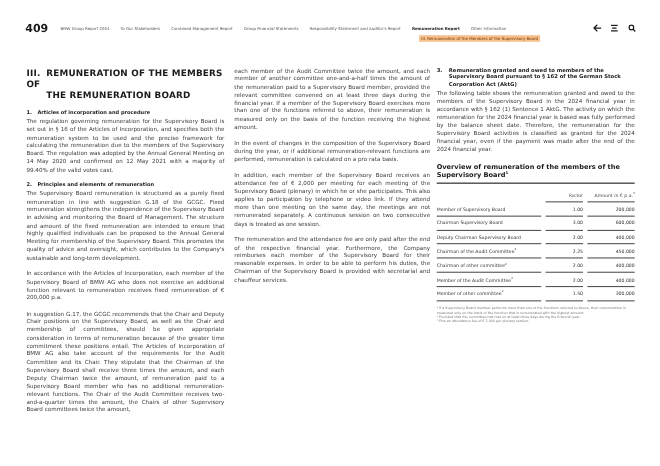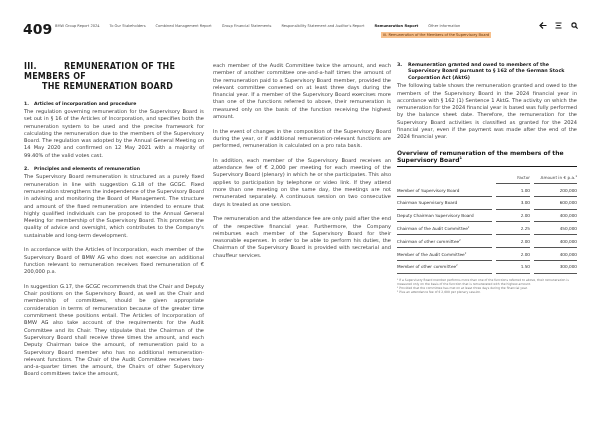--- a/index.html
+++ b/index.html
@@ -1,35 +1,35 @@
 <!DOCTYPE html>
 <html><head>
 <meta charset="utf-8">
 <style>
   * { box-sizing: border-box; margin: 0; padding: 0; }
   html, body { width: 600px; height: 424px; background: #ffffff; overflow: hidden; }
   body { font-family: "DejaVu Sans", "Liberation Sans", sans-serif; color: #2a2a2a; position: relative; }
 
   .topbar { position: absolute; left: 0; top: 0; width: 600px; height: 40px; }
-  .page-num { position: absolute; left: 23px; top: 21px; font-size: 14px; font-weight: bold; color: #1a1a1a; font-family: "DejaVu Sans", sans-serif; }
+  .page-num { position: absolute; left: 23px; top: 21px; font-size: 10px; font-weight: bold; color: #1a1a1a; font-family: "DejaVu Sans", sans-serif; }
   .nav { position: absolute; top: 24px; left: 55px; display: flex; font-size: 3.6px; color: #555; white-space: nowrap; }
   .nav span { margin-right: 10px; }
   .nav .active { font-weight: bold; color: #1a1a1a; }
   .crumb { position: absolute; left: 381px; top: 32px; background: #f7c08c; color: #6b3a10; font-size: 3.6px; padding: 1px 2px; white-space: nowrap; }
   .icons { position: absolute; top: 21px; left: 538px; display: flex; gap: 7px; align-items: center; }
   .icons .ic { width: 9px; height: 9px; display: flex; align-items: center; justify-content: center; }
 
   .col { position: absolute; top: 62px; font-size: 5.1px; line-height: 7.3px; color: #3a3a3a; text-align: justify; }
   .col p { margin-bottom: 7.3px; }
   .col1 { left: 24px; width: 180px; }
   .col2 { left: 213px; width: 178px; }
   .col3 { left: 397px; width: 180px; }
 
   .h-main { font-size: 8px; font-weight: bold; color: #1a1a1a; line-height: 10px; margin-bottom: 9px; text-align: left; letter-spacing: 0.2px; }
-  .h-main .num { display: inline-block; width: 40px; }
+  .h-main .num { display: inline-block; width: 18px; }
   .h-main .cont { padding-left: 18px; display: block; }
   .h-sub { font-size: 4.6px; font-weight: bold; color: #1a1a1a; line-height: 6px; margin-bottom: 1px; text-align: left; }
   .h-sub .n { display: inline-block; width: 10px; }
   .h3 { font-size: 4.8px; font-weight: bold; color: #1a1a1a; line-height: 6.4px; margin-bottom: 1px; text-align: left; display: flex; }
   .h3 .n { width: 11px; flex: none; }
 
   .tbl-title { font-size: 6px; font-weight: bold; color: #1a1a1a; line-height: 7.6px; margin-top: 8px; padding-bottom: 2px; border-bottom: 1.5px solid #1a1a1a; text-align: left; }
   table { width: 180px; border-collapse: separate; border-spacing: 0; font-size: 4.2px; margin-top: 3px; }
   th { font-weight: normal; color: #444; text-align: right; padding: 4px 0 2px; border-bottom: 0.6px solid #555; }
   th.first { border-bottom: none; }

